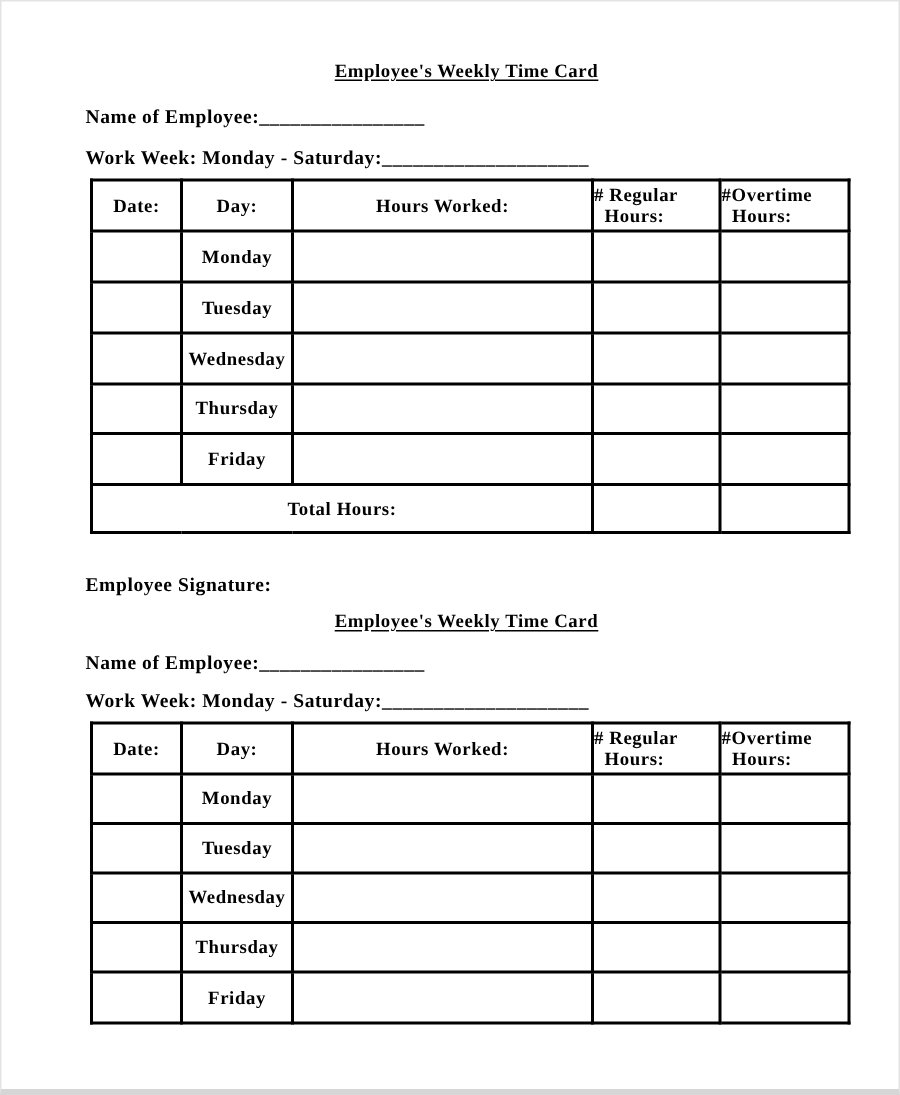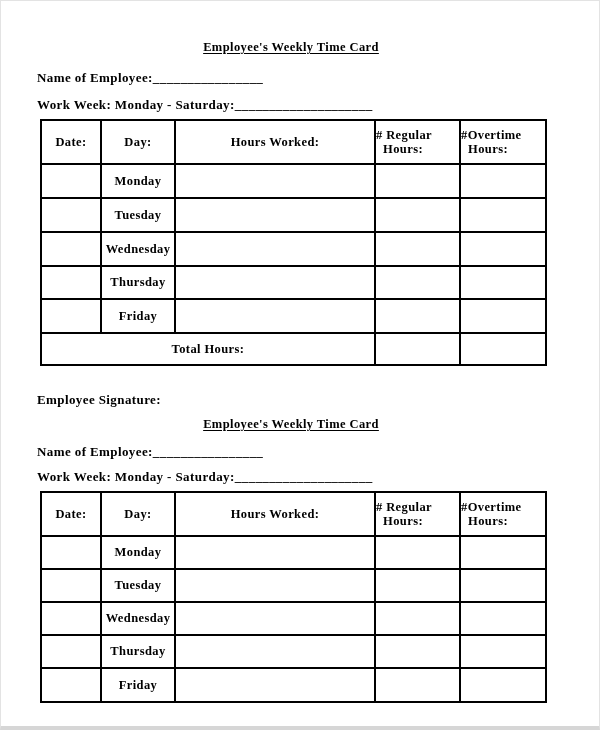--- a/index.html
+++ b/index.html
@@ -8,20 +8,21 @@
     width:600px;height:730px;
     box-sizing:border-box;
     background:#ffffff;
     border:1px solid #e3e3e3;
     border-bottom:4px solid #d6d6d6;
     overflow:hidden;
     font-family:"Liberation Serif", serif;
     font-weight:bold;
     color:#000;
     letter-spacing:0.4px;
+    padding-left:20px;
   }
   .content{padding-left:36px;width:508px;}
   .doc-title{margin-top:39px;text-align:center;font-size:12.5px;line-height:14px;}
   .doc-title .u{text-decoration:underline;text-underline-offset:2px;}
   .doc-title.second{margin-top:10px;}
   .field-line{font-size:13px;line-height:15px;white-space:nowrap;}
   .mt-name1{margin-top:16px;}
   .mt-work1{margin-top:12px;}
   .mt-sig{margin-top:26px;}
   .mt-name2{margin-top:13px;}
@@ -36,21 +37,21 @@
   }
   .mt-table2{margin-top:6px;}
   table.tc th, table.tc td{
     border:2px solid #000;
     font-size:12.5px;
     padding:0;
     background:#fff;
     font-weight:bold;
     overflow:hidden;
   }
-  tr.hrow{height:44px;border-radius:10px;}
+  tr.hrow{height:34px;border-radius:10px;}
   tr.drow{height:34px;}
   tr.drow2{height:33px;}
   tr.satrow{height:33px;}
   tr.trow{height:32px;}
   th.thc{text-align:center;vertical-align:middle;line-height:14px;}
   th.thl{text-align:left;vertical-align:middle;white-space:pre-wrap;padding-left:3px;line-height:14px;}
   td.daycell{text-align:center;vertical-align:middle;margin-left:40px;}
   td.totalcell{text-align:center;vertical-align:middle;padding-left:95px;}
 </style>
 </head>

